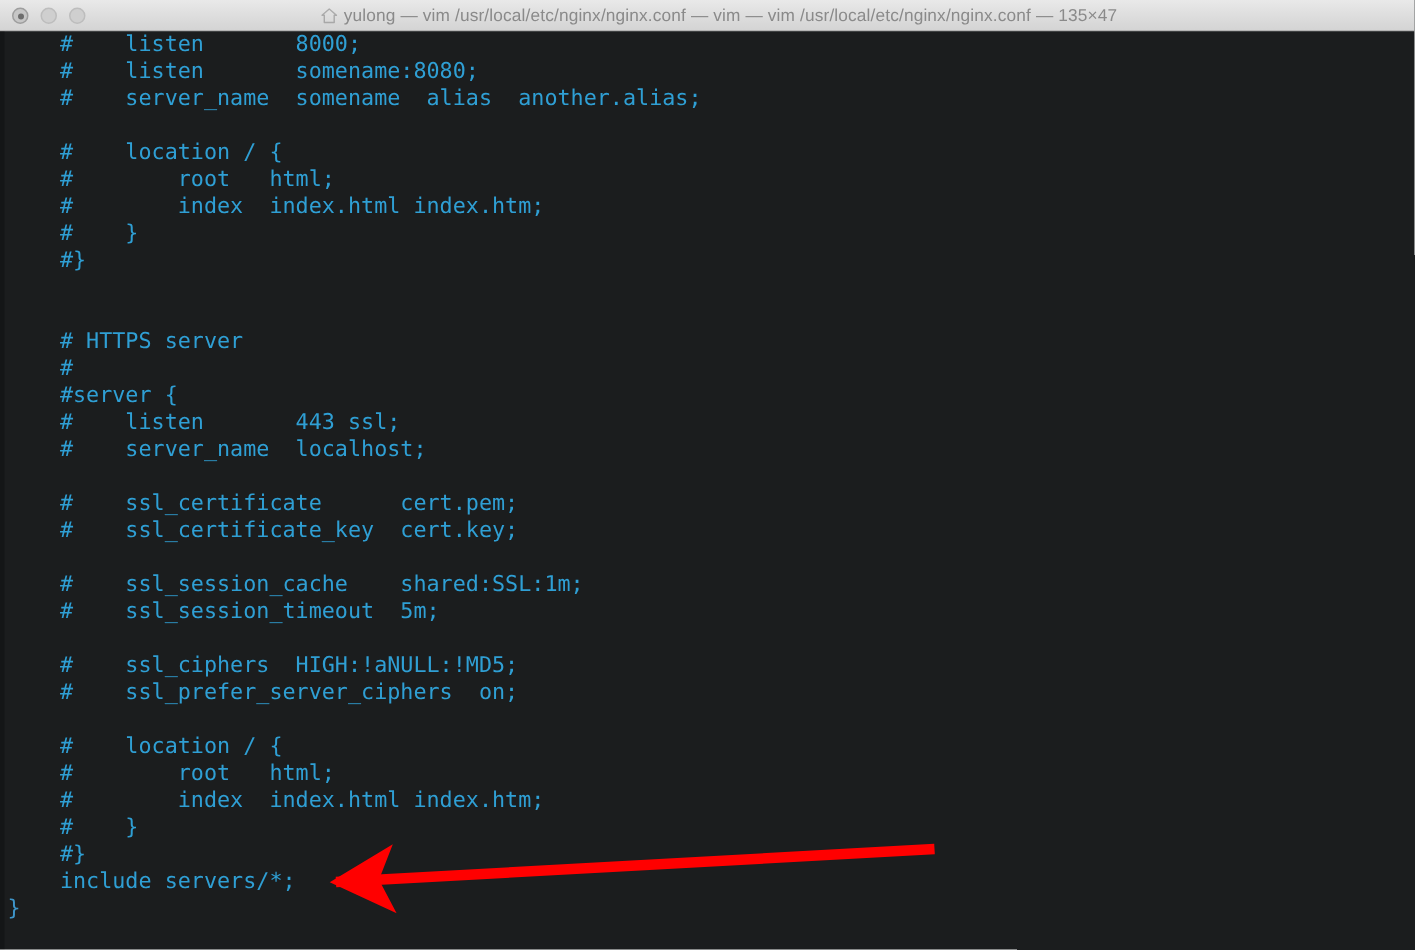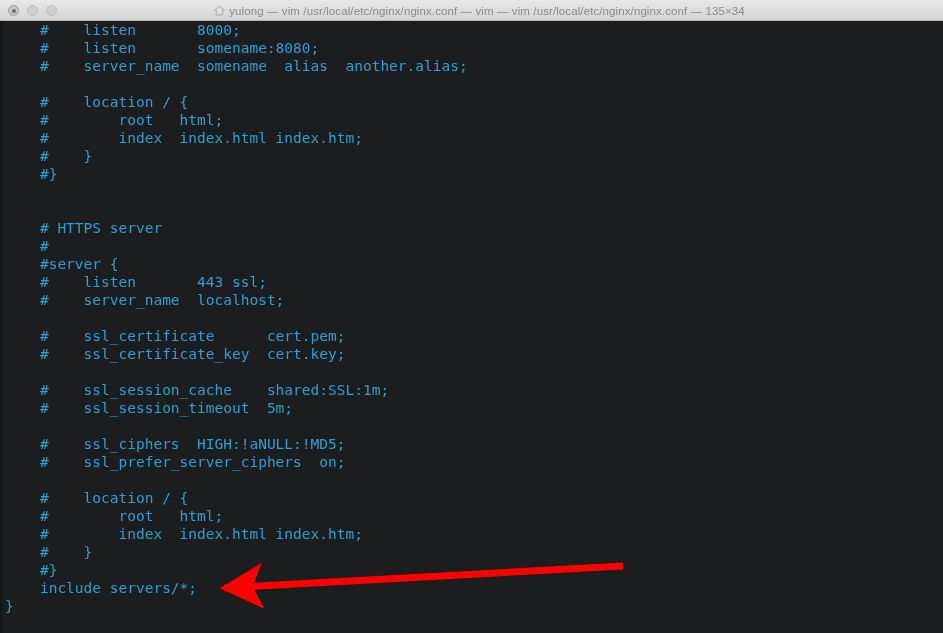--- a/index.html
+++ b/index.html
@@ -144,21 +144,21 @@
       <span class="light active"></span>
       <span class="light"></span>
       <span class="light"></span>
     </div>
 
     <div id="title-wrap">
       <div id="title-inner">
         <svg id="title-icon" viewBox="0 0 16 16">
           <path d="M8 1.5 L15 7.5 L12.8 7.5 L12.8 14.5 L3.2 14.5 L3.2 7.5 L1 7.5 Z" fill="none" stroke="#6d6d6d" stroke-width="1.4" stroke-linejoin="round"></path>
         </svg>
-        <span id="title-text">yulong — vim /usr/local/etc/nginx/nginx.conf — vim — vim /usr/local/etc/nginx/nginx.conf — 135×34</span>
+        <span id="title-text">yulong — vim /usr/local/etc/nginx/nginx.conf — vim — vim /usr/local/etc/nginx/nginx.conf — 135×47</span>
       </div>
     </div>
   </div>
 
   <div id="term">
     <div id="code"><div class="ln"><span class="cm">    #    listen       8000;</span></div><div class="ln"><span class="cm">    #    listen       somename:8080;</span></div><div class="ln"><span class="cm">    #    server_name  somename  alias  another.alias;</span></div><div class="ln">&nbsp;</div><div class="ln"><span class="cm">    #    location / {</span></div><div class="ln"><span class="cm">    #        root   html;</span></div><div class="ln"><span class="cm">    #        index  index.html index.htm;</span></div><div class="ln"><span class="cm">    #    }</span></div><div class="ln"><span class="cm">    #}</span></div><div class="ln">&nbsp;</div><div class="ln">&nbsp;</div><div class="ln"><span class="cm">    # HTTPS server</span></div><div class="ln"><span class="cm">    #</span></div><div class="ln"><span class="cm">    #server {</span></div><div class="ln"><span class="cm">    #    listen       443 ssl;</span></div><div class="ln"><span class="cm">    #    server_name  localhost;</span></div><div class="ln">&nbsp;</div><div class="ln"><span class="cm">    #    ssl_certificate      cert.pem;</span></div><div class="ln"><span class="cm">    #    ssl_certificate_key  cert.key;</span></div><div class="ln">&nbsp;</div><div class="ln"><span class="cm">    #    ssl_session_cache    shared:SSL:1m;</span></div><div class="ln"><span class="cm">    #    ssl_session_timeout  5m;</span></div><div class="ln">&nbsp;</div><div class="ln"><span class="cm">    #    ssl_ciphers  HIGH:!aNULL:!MD5;</span></div><div class="ln"><span class="cm">    #    ssl_prefer_server_ciphers  on;</span></div><div class="ln">&nbsp;</div><div class="ln"><span class="cm">    #    location / {</span></div><div class="ln"><span class="cm">    #        root   html;</span></div><div class="ln"><span class="cm">    #        index  index.html index.htm;</span></div><div class="ln"><span class="cm">    #    }</span></div><div class="ln"><span class="cm">    #}</span></div><div class="ln"><span class="cm">    include servers/*;</span></div><div class="ln"><span class="br">}</span></div></div>
   </div>
 
   <svg id="arrow" viewBox="0 0 943 633">
     <defs>

